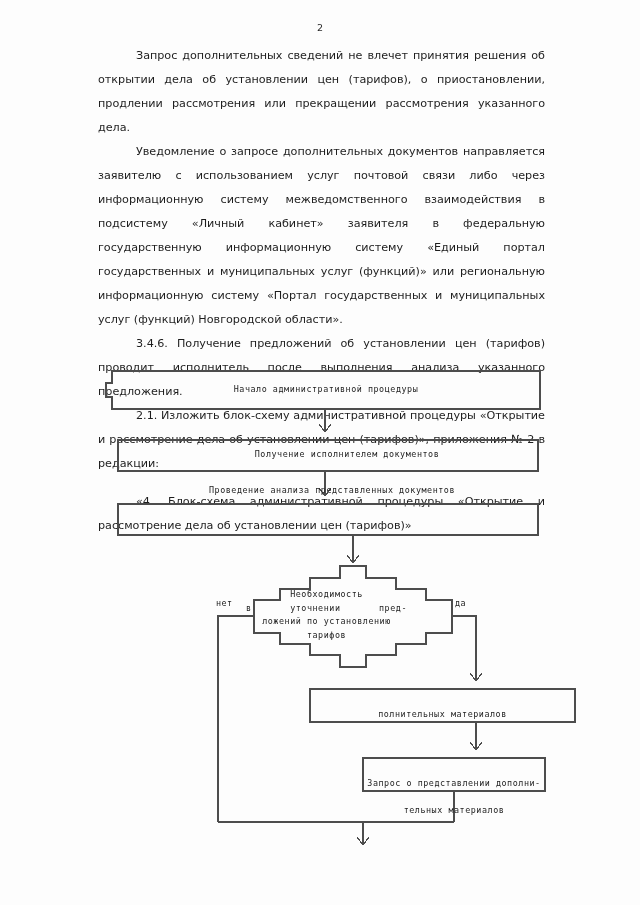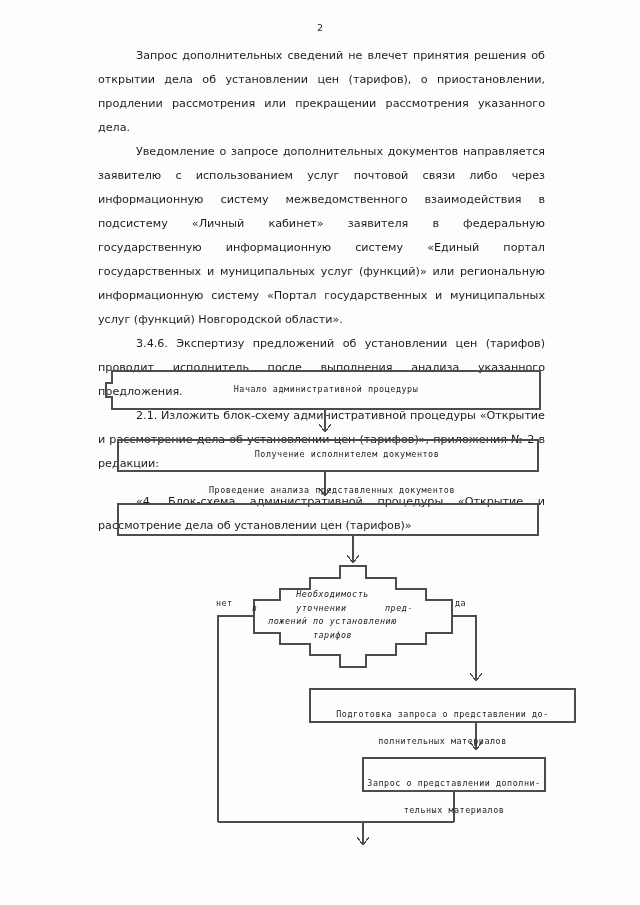--- a/index.html
+++ b/index.html
@@ -101,21 +101,21 @@
 </head>
 <body>
 
 <div class="page">
 
   <div class="page-number">2</div>
 
   <div class="body-text">
     <p class="para indent">Запрос дополнительных сведений не влечет принятия решения об открытии дела об установлении цен (тарифов), о приостановлении, продлении рассмотрения или прекращении рассмотрения указанного дела.</p>
     <p class="para indent">Уведомление о запросе дополнительных документов направляется заявителю с использованием услуг почтовой связи либо через информационную систему межведомственного взаимодействия в подсистему «Личный кабинет» заявителя в федеральную государственную информационную систему «Единый портал государственных и муниципальных услуг (функций)» или региональную информационную систему «Портал государственных и муниципальных услуг (функций) Новгородской области».</p>
-    <p class="para indent">3.4.6. Экспертизу предложений об установлении цен (тарифов) проводит исполнитель после выполнения анализа указанного предложения.</p>
+    <p class="para indent">3.4.6. Получение предложений об установлении цен (тарифов) проводит исполнитель после выполнения анализа указанного предложения.</p>
     <p class="para indent">2.1. Изложить блок-схему административной процедуры «Открытие и рассмотрение дела об установлении цен (тарифов)», приложения № 2 в редакции:</p>
     <p class="para indent quote-block">«4. Блок-схема административной процедуры «Открытие и рассмотрение дела об установлении цен (тарифов)»</p>
   </div>
 
   <svg class="flow" viewBox="0 0 640 905">
     <g fill="none" stroke="#4d4d4d" stroke-width="1.1" shape-rendering="crispEdges">
 
       <path d="M112,371 L540,371 L540,409 L112,409 L112,397 L106,397 L106,383 L112,383 Z"></path>
 
       <path d="M325,409 L325,430"></path>
@@ -155,32 +155,31 @@
       <path d="M357,837 L363,845 L369,837"></path>
     </g>
   </svg>
 
   <div class="node-label" style="left:112px; top:383px; width:428px;text-align:center;">Начало административной процедуры</div>
 
   <div class="node-label" style="left:118px; top:448px; width:458px;">Получение исполнителем документов</div>
 
   <div class="node-label" style="left:118px; top:484px; width:428px;">Проведение анализа представленных документов</div>
 
-  <div class="decision-text" style="left:252px; top:588px; width:161px;font-style:italic;">
+  <div class="decision-text" style="left:246px; top:588px; width:161px;">
     <div>Необходимость</div>
     <div class="stretch">в уточнении пред-</div>
     <div>ложений по установлению</div>
     <div>тарифов</div>
   </div>
 
   <div class="edge-label" style="left:216px; top:598px;">нет</div>
   <div class="edge-label" style="left:455px; top:598px;">да</div>
 
   <div class="node-label" style="left:310px; top:694px; width:265px;">
-    <div>Подготовка запроса о представлении до-</div>
     <div>полнительных материалов</div>
   </div>
 
   <div class="node-label" style="left:363px; top:763px; width:182px;">
     <div>Запрос о представлении дополни-</div>
     <div>тельных материалов</div>
   </div>
 
 </div>
 

